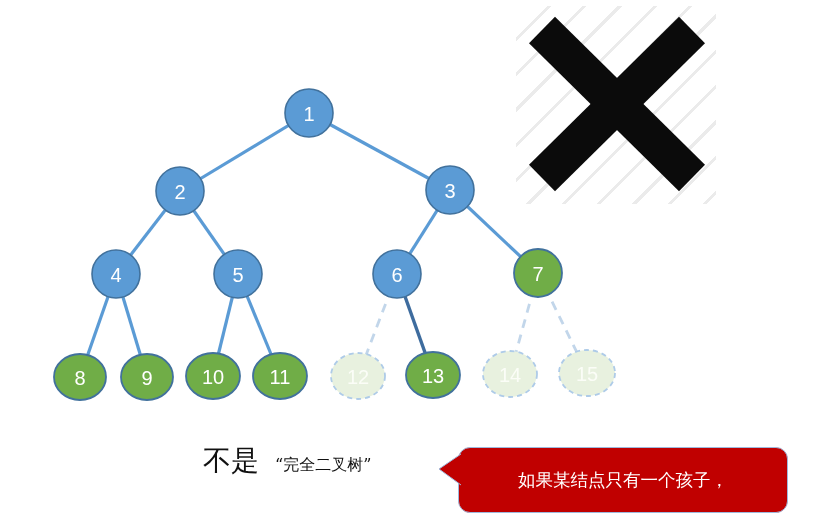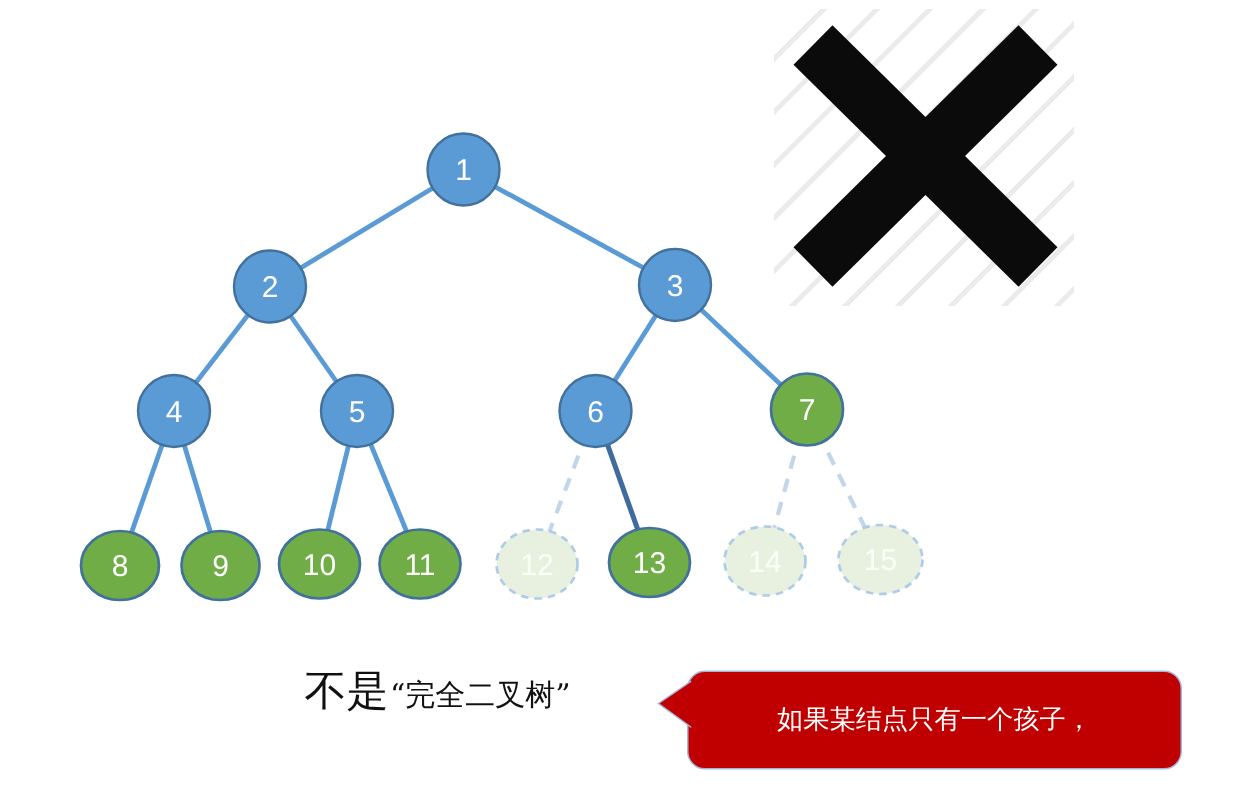--- a/index.html
+++ b/index.html
@@ -21,25 +21,25 @@
   .node-label.ghost{fill:#FBFDF7;}
   
   .x-wrap{
     position:absolute;left:516px;top:6px;width:200px;height:198px;
     background:repeating-linear-gradient(135deg,rgba(255,255,255,0) 0 22px,#ebebeb 22px 25px);
   }
   .x-wrap svg{position:absolute;left:0;top:0;}
   .x-stroke{stroke:#0b0b0b;stroke-width:37;stroke-linecap:butt;}
   
   .caption{
-    position:absolute;left:203px;top:444px;display:flex;align-items:baseline;gap:1px;
+    position:absolute;left:203px;top:444px;display:flex;align-items:baseline;gap:16px;
     color:#111111;font-family:"DejaVu Serif","Liberation Serif",serif;white-space:nowrap;
   }
   .cap-big{font-size:28px;line-height:34px;}
-  .cap-small{font-size:20px;line-height:34px;}
+  .cap-small{font-size:16px;line-height:34px;}
   
   .callout{
     position:absolute;left:458px;top:447px;width:330px;height:66px;box-sizing:border-box;
     background:#C00000;border:1px solid #9FB8DC;border-radius:12px;
     color:#ffffff;font-family:"DejaVu Serif","Liberation Serif",serif;
     font-size:17.5px;line-height:25px;text-align:center;
     display:flex;flex-direction:column;justify-content:center;
   }
   .callout-tail{position:absolute;left:437px;top:453px;}
 </style>

